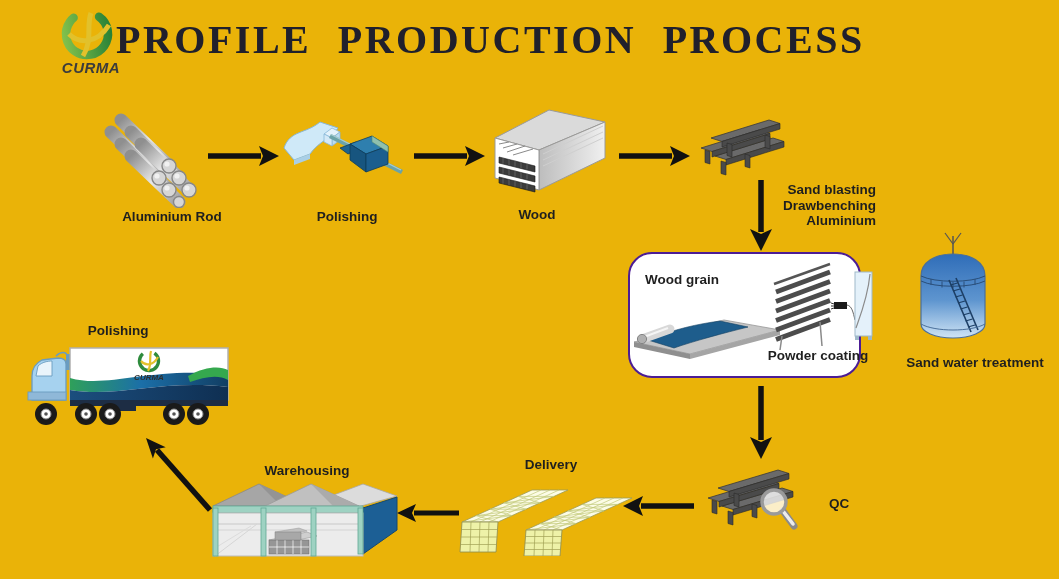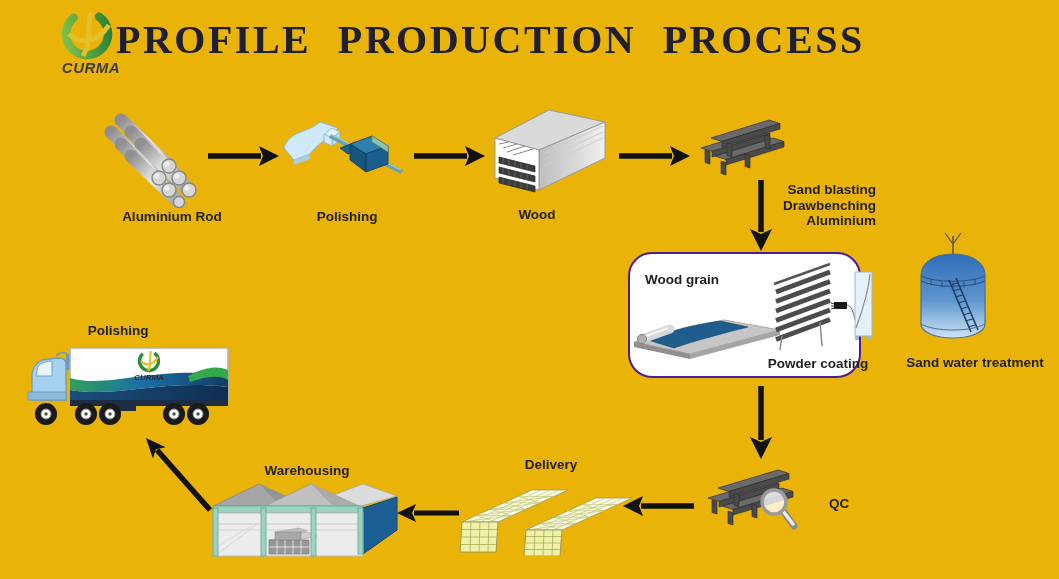--- a/index.html
+++ b/index.html
@@ -209,21 +209,21 @@
           <line x1="61" y1="44" x2="64" y2="44"></line>
           <line x1="61" y1="47" x2="64" y2="46"></line>
         </g>
       <path d="M77,43 C82,44 83,50 85,58" fill="none" stroke="#666" stroke-width="1"></path>
       <rect x="85" y="10" width="17" height="64" fill="#e4f1fa" stroke="#9fb9c9" stroke-width="1"></rect>
       <path d="M100,12 C98,34 91,52 86,66" fill="none" stroke="#8a8a8a" stroke-width="1.2"></path>
       <rect x="85" y="74" width="4" height="4" fill="#9fb9c9"></rect>
         <rect x="98" y="74" width="4" height="4" fill="#9fb9c9"></rect>
     </svg>
 
-    <div class="lbl" style="left:128px;top:102px;width:120px">Powder coating</div>
+    <div class="lbl" style="left:128px;top:94px;width:120px">Powder coating</div>
   </div>
 
   <svg class="abs" style="left:915px;top:226px" width="76" height="124" viewBox="0 0 76 124">
     <defs>
       <linearGradient id="tkG" x1="0" y1="0" x2="0" y2="1">
         <stop offset="0" stop-color="#2f6db8"></stop>
           <stop offset=".55" stop-color="#5e95cf"></stop>
           <stop offset="1" stop-color="#cfe4f5"></stop>
       </linearGradient>
     </defs>

